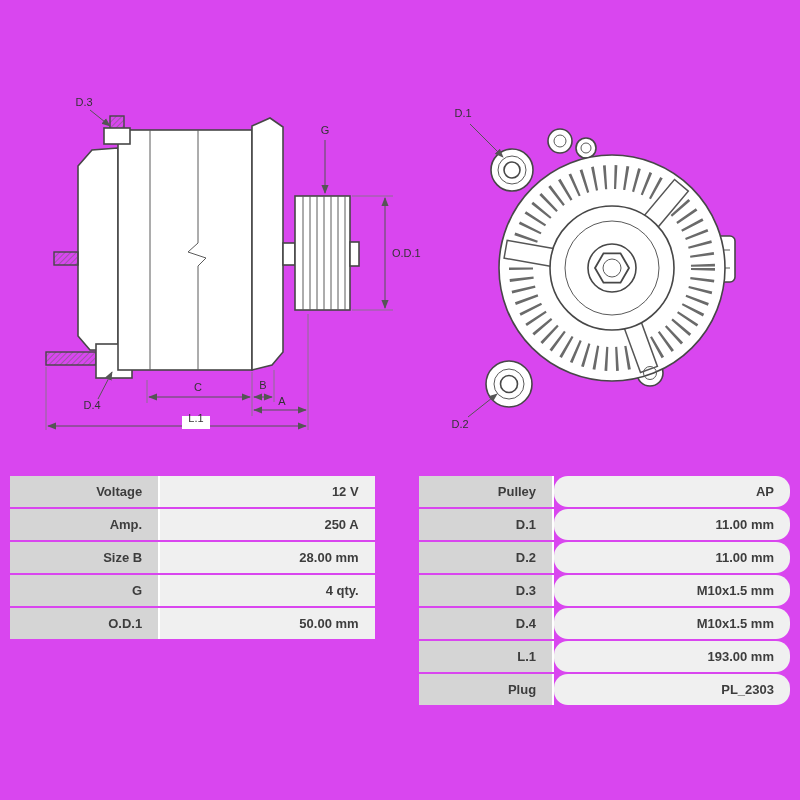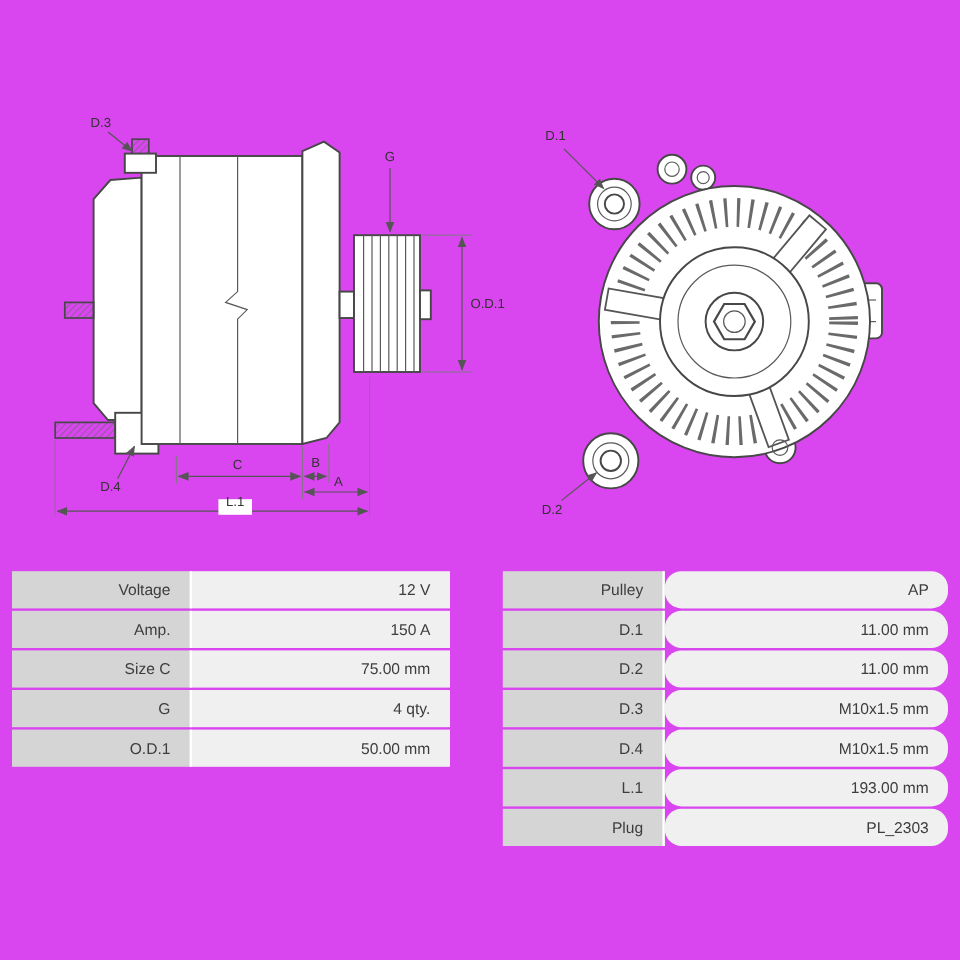--- a/index.html
+++ b/index.html
@@ -12,20 +12,21 @@
   }
   .page { width:800px; height:800px; position:relative; background:#d946ef; }
 
   .diagram-wrap { width:800px; height:462px; }
 
   .tables {
     display:flex;
     gap:44px;
     padding:12px 10px 0 10px;
     align-items:flex-start;
+    font-weight:bold;
   }
   table.spec {
     border-collapse:separate;
     border-spacing:0 2px;
     font-size:13px;
     color:#3d3d3d;
     table-layout:fixed;
   }
   table.spec td {
     height:31px;
@@ -184,25 +185,25 @@
   <div class="tables">
 
     <table class="spec left-table">
       <tbody>
         <tr>
           <td class="label">Voltage</td>
           <td class="value">12 V</td>
         </tr>
         <tr>
           <td class="label">Amp.</td>
-          <td class="value">150 A</td>
-        </tr>
-        <tr>
-          <td class="label">Size C</td>
-          <td class="value">75.00 mm</td>
+          <td class="value">250 A</td>
+        </tr>
+        <tr>
+          <td class="label">Size B</td>
+          <td class="value">28.00 mm</td>
         </tr>
         <tr>
           <td class="label">G</td>
           <td class="value">4 qty.</td>
         </tr>
         <tr>
           <td class="label">O.D.1</td>
           <td class="value">50.00 mm</td>
         </tr>
       </tbody>

